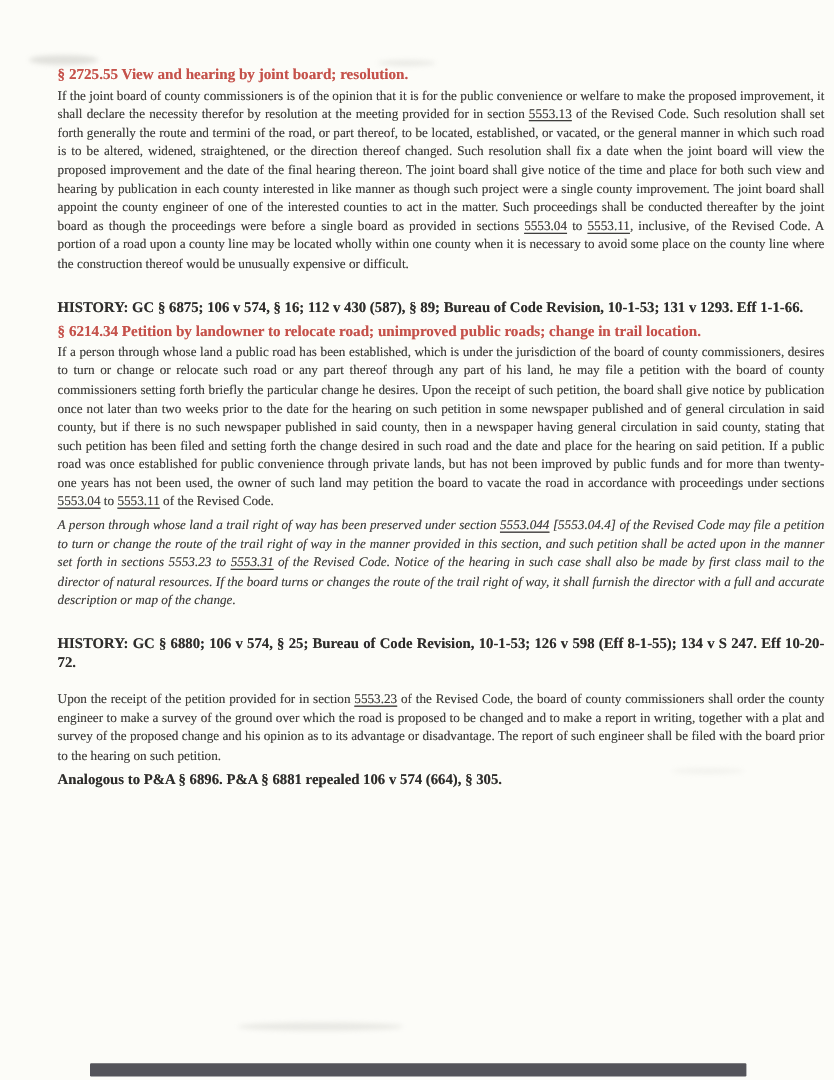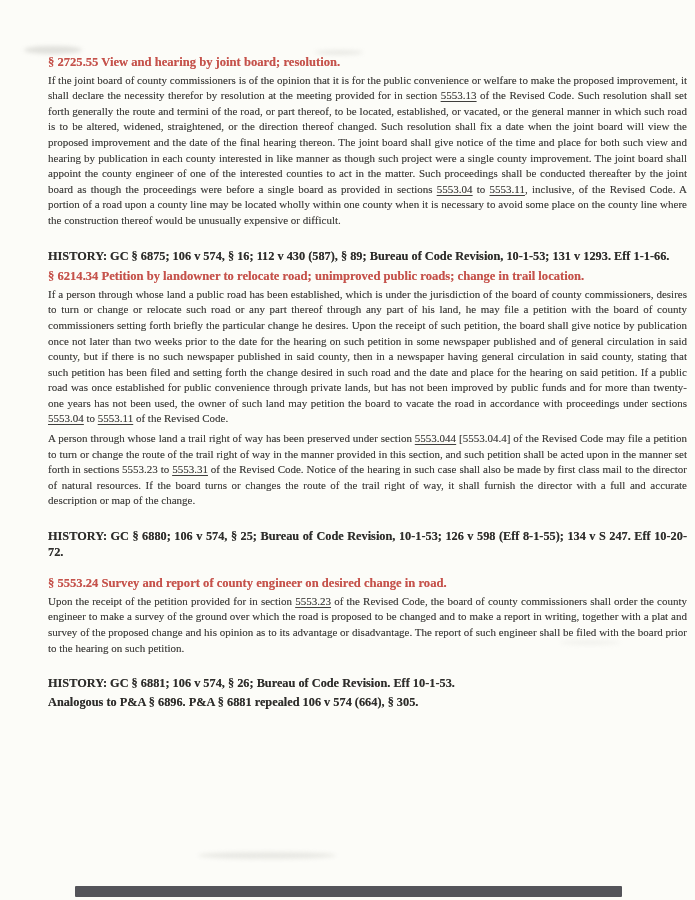--- a/index.html
+++ b/index.html
@@ -27,21 +27,21 @@
     margin: 0 0 2px 0;
     text-shadow: 0 0 0.4px rgba(197,82,75,0.55);
   }
   .body-para {
     font-size: 11px;
     line-height: 15.6px;
     text-align: justify;
     margin: 0;
     text-shadow: 0 0 0.45px rgba(63,62,60,0.5);
   }
-  .body-para + .body-para { margin-top: 4px; }
+  .body-para + .body-para { margin-top: 4px; font-style: italic; }
   .ref { text-decoration: underline; text-underline-offset: 2px; }
   .history {
     font-size: 12.3px;
     line-height: 15.6px;
     font-weight: bold;
     color: #2e2d2b;
     text-align: justify;
     margin: 20px 0 0 0;
     text-shadow: 0 0 0.45px rgba(46,45,43,0.55);
   }
@@ -93,22 +93,20 @@
     </section>
 
     <section class="section-2">
       <h2 class="heading">§ 6214.34 Petition by landowner to relocate road; unimproved public roads; change in trail location.</h2>
       <p class="body-para">If a person through whose land a public road has been established, which is under the jurisdiction of the board of county commissioners, desires to turn or change or relocate such road or any part thereof through any part of his land, he may file a petition with the board of county commissioners setting forth briefly the particular change he desires. Upon the receipt of such petition, the board shall give notice by publication once not later than two weeks prior to the date for the hearing on such petition in some newspaper published and of general circulation in said county, but if there is no such newspaper published in said county, then in a newspaper having general circulation in said county, stating that such petition has been filed and setting forth the change desired in such road and the date and place for the hearing on said petition. If a public road was once established for public convenience through private lands, but has not been improved by public funds and for more than twenty-one years has not been used, the owner of such land may petition the board to vacate the road in accordance with proceedings under sections <span class="ref">5553.04</span> to <span class="ref">5553.11</span> of the Revised Code.</p>
       <p class="body-para">A person through whose land a trail right of way has been preserved under section <span class="ref">5553.044</span> [5553.04.4] of the Revised Code may file a petition to turn or change the route of the trail right of way in the manner provided in this section, and such petition shall be acted upon in the manner set forth in sections 5553.23 to <span class="ref">5553.31</span> of the Revised Code. Notice of the hearing in such case shall also be made by first class mail to the director of natural resources. If the board turns or changes the route of the trail right of way, it shall furnish the director with a full and accurate description or map of the change.</p>
       <p class="history">HISTORY: GC § 6880; 106 v 574, § 25; Bureau of Code Revision, 10-1-53; 126 v 598 (Eff 8-1-55); 134 v S 247. Eff 10-20-72.</p>
     </section>
 
     <section class="section-3">
-      <h2 class="heading">§ 5553.24 Survey and report of county engineer on desired change in road.</h2>
       <p class="body-para">Upon the receipt of the petition provided for in section <span class="ref">5553.23</span> of the Revised Code, the board of county commissioners shall order the county engineer to make a survey of the ground over which the road is proposed to be changed and to make a report in writing, together with a plat and survey of the proposed change and his opinion as to its advantage or disadvantage. The report of such engineer shall be filed with the board prior to the hearing on such petition.</p>
-      <p class="history">HISTORY: GC § 6881; 106 v 574, § 26; Bureau of Code Revision. Eff 10-1-53.</p>
       <p class="analogous">Analogous to P&amp;A § 6896. P&amp;A § 6881 repealed 106 v 574 (664), § 305.</p>
     </section>
 
   </div>
 
   <div class="scan-bar"></div>
 </div>
 
 </body></html>

